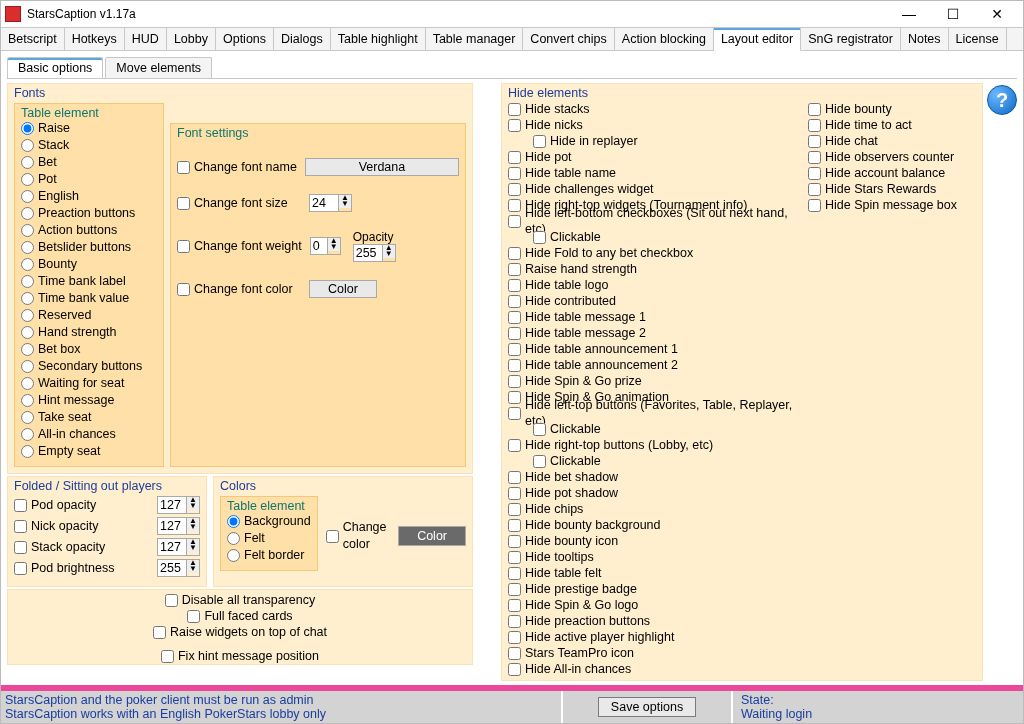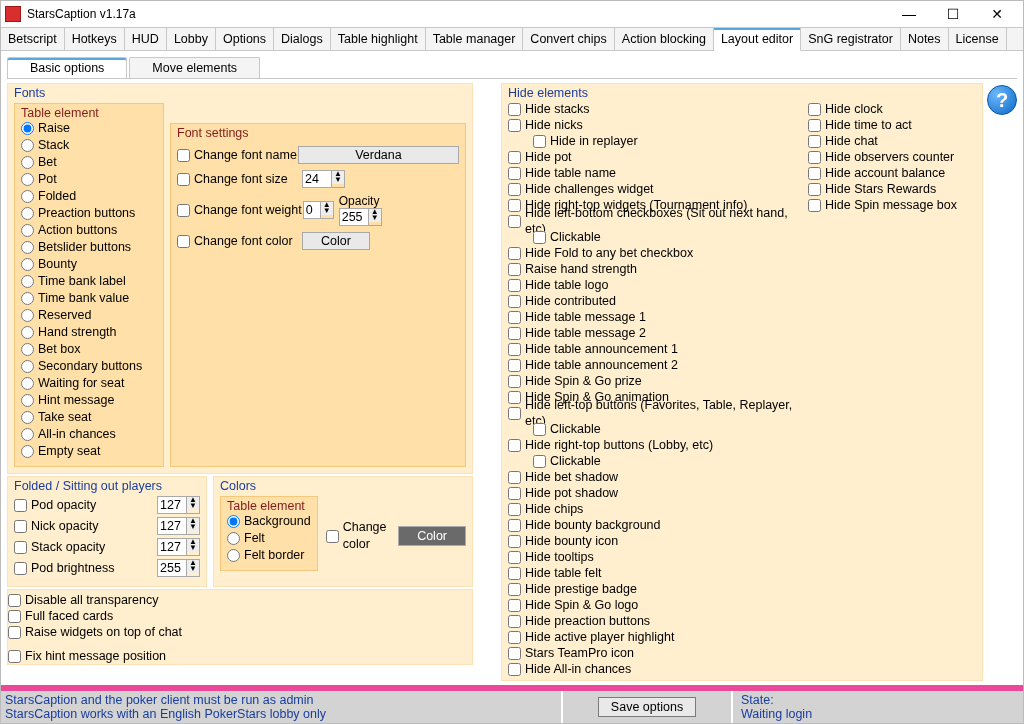--- a/index.html
+++ b/index.html
@@ -8,50 +8,50 @@
     .titlebar { height: 26px; display: flex; align-items: center; padding: 0 4px; background: #fff; }
     .titlebar .appicon { width: 16px; height: 16px; background: #d92e2e; border: 1px solid #a01717; margin-right: 6px; display:inline-block; }
     .titlebar .title { font-size: 12px; flex: 1; }
     .titlebar .wbtn { width: 44px; height: 26px; display: flex; align-items: center; justify-content: center; font-size: 14px; }
     
     .tabs-main { display: flex; border-top: 1px solid #c8c8c8; border-bottom: 1px solid #c8c8c8; background: #f4f4f4; font-size: 12.5px; }
     .tabs-main .tab { padding: 4px 7px; border-right: 1px solid #c8c8c8; cursor: default; }
     .tabs-main .tab.active { background: #fff; border-bottom: 1px solid #fff; margin-bottom: -1px; box-shadow: inset 0 2px 0 #5aa7e0; }
     
     .tabs-sub { display: flex; padding: 6px 6px 0 6px; font-size: 12.5px;}
-    .tabs-sub .tab { padding: 3px 22px; border: 1px solid #c8c8c8; border-bottom: none; margin-right: 2px; background: #f4f4f4; border-radius: 2px 2px 0 0;}
+    .tabs-sub .tab { padding: 3px 10px; border: 1px solid #c8c8c8; border-bottom: none; margin-right: 2px; background: #f4f4f4; border-radius: 2px 2px 0 0;}
     .tabs-sub .tab.active { background: #fff; box-shadow: inset 0 2px 0 #5aa7e0; }
     .subtab-line { border-bottom: 1px solid #c8c8c8; margin: 0 6px; }
     
     .content { flex: 1; display: flex; padding: 4px 6px; gap: 4px; overflow: hidden; }
     .col-left { flex: 0 0 466px; display: flex; flex-direction: column; gap: 2px; }
     .col-right { flex: 1; display: flex; flex-direction: row; gap: 4px; padding-left: 24px; }
     .group { border: 1px solid #fce0b6; background: #ffefcf; padding: 2px 6px 6px 6px; font-size: 12.5px; position: relative; }
     .group > .legend { color: #1a3d9e; font-size: 12.5px; margin-bottom: 1px; }
     .inner { background: #ffe0a8; border: 1px solid #f5c77a; padding: 2px 6px 6px 6px; margin-top: 2px;}
-    .inner > .legend { color: #7f1d1d; font-size: 12.5px; }
+    .inner > .legend { color: #0f766e; font-size: 12.5px; }
     .row-left-top { display: flex; gap: 6px; }
     .te-list { flex: 0 0 150px; }
     .font-settings { flex: 1; margin-top: 22px;}
     .radio-line, .check-line { display: flex; align-items: center; gap: 4px; line-height: 17px; height: 17px; font-size: 12.5px;}
     input[type=radio], input[type=checkbox]{ width:13px; height:13px; margin:0;}
-    .fs-row { display: flex; align-items: center; gap: 1px; margin: 6px 0; font-size: 12.5px;}
+    .fs-row { display: flex; align-items: center; gap: 8px; margin: 18px 0; font-size: 12.5px;}
     .txtbtn { border: 1px solid #a9a9a9; background: #e9e9e9; padding: 1px 30px; font-size:12.5px; }
     .txtbtn.dark { background: #6a6a6a; color:#fff;}
     .spin { display:inline-flex; border:1px solid #a9a9a9;}
     .spin input { width: 28px; border: none; font-size:12.5px; padding: 1px 2px; text-align:left;}
     .spin .arr { width: 13px; font-size: 8px; line-height: 0.8; display:flex; flex-direction:column; border-left:1px solid #a9a9a9;}
     .spin .arr span { text-align:center; background:#eee; cursor:default;}
     .row-left-mid { display: flex; gap: 6px;}
     .folded-group { flex: 0 0 200px;}
     .colors-group { flex: 0 0 260px;}
     .fo-row { display: flex; align-items: center; gap: 4px; justify-content: space-between; margin: 3px 0;}
     .fo-row label { display:flex; align-items:center; gap:4px; font-size:12.5px;}
     .bottom-checks { padding: 2px 0 0 0;}
-    .bottom-checks .check-line { height: 16px; }
+    .bottom-checks .check-line { height: 16px; justify-content: center; }
     .hide-elements .check-line { height: 16px; line-height:16px;}
     .hide-elements { flex: 1; }
     .hide-cols { display: flex; gap: 6px; }
     .hide-c1 { flex: 1.05;}
     .hide-c2 { flex: 0.6;}
     .indent { margin-left: 25px;}
     .help-btn { width: 30px; height: 30px; border-radius: 50%; background: radial-gradient(circle at 30% 30%, #6db7ff, #0a69c4); color: #fff; font-weight: bold; font-size: 20px; display:flex; align-items:center; justify-content:center; border:1px solid #0556a3; align-self:flex-start; margin-top:2px;}
     
     .statusbar { display: flex; border-top: 6px solid #ec4899; background: #d3d3d3; font-size: 12.5px; color:#1a3d9e;}
     .statusbar .sb-left { flex: 0 0 562px; border-right:2px solid #fff; padding: 2px 4px;}
@@ -115,21 +115,21 @@
               <label class="radio-line">
                 <input type="radio" name="te" style="">
                 <span>Bet</span>
               </label>
               <label class="radio-line">
                 <input type="radio" name="te" style="">
                 <span>Pot</span>
               </label>
               <label class="radio-line">
                 <input type="radio" name="te" style="">
-                <span>Folded</span>
+                <span>English</span>
               </label>
               <label class="radio-line">
                 <input type="radio" name="te" style="">
                 <span>Preaction buttons</span>
               </label>
               <label class="radio-line">
                 <input type="radio" name="te" style="">
                 <span>Action buttons</span>
               </label>
               <label class="radio-line">
@@ -496,21 +496,21 @@
               <span>Stars TeamPro icon</span>
             </label>
             <label class="check-line">
               <input type="checkbox" style="">
               <span>Hide All-in chances</span>
             </label>
           </div>
         <div class="hide-c2" id="hide-c2">
             <label class="check-line">
               <input type="checkbox" style="">
-              <span>Hide clock</span>
+              <span>Hide bounty</span>
             </label>
             <label class="check-line">
               <input type="checkbox" style="">
               <span>Hide time to act</span>
             </label>
             <label class="check-line">
               <input type="checkbox" style="">
               <span>Hide chat</span>
             </label>
             <label class="check-line">

